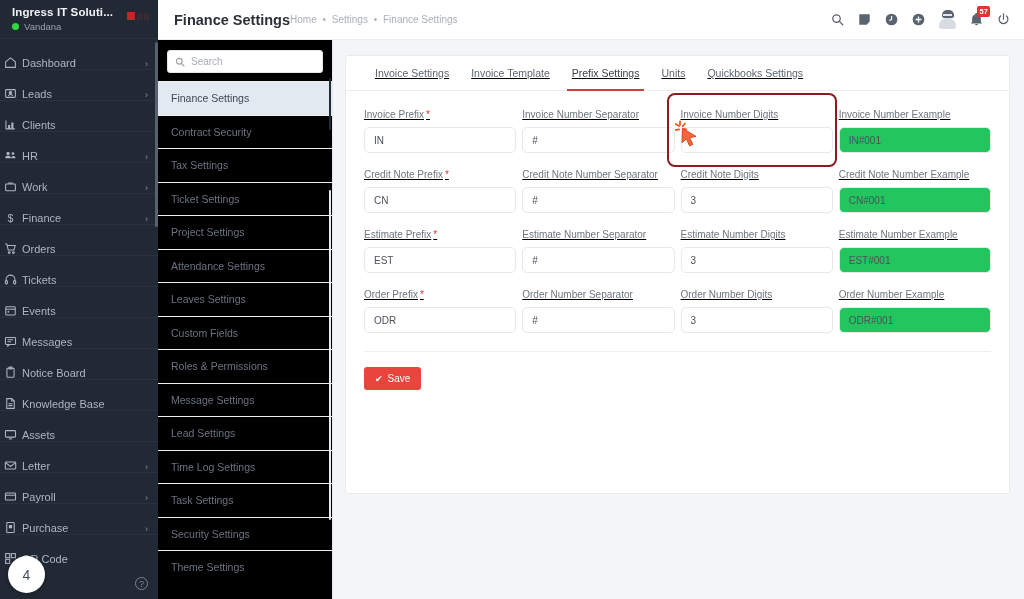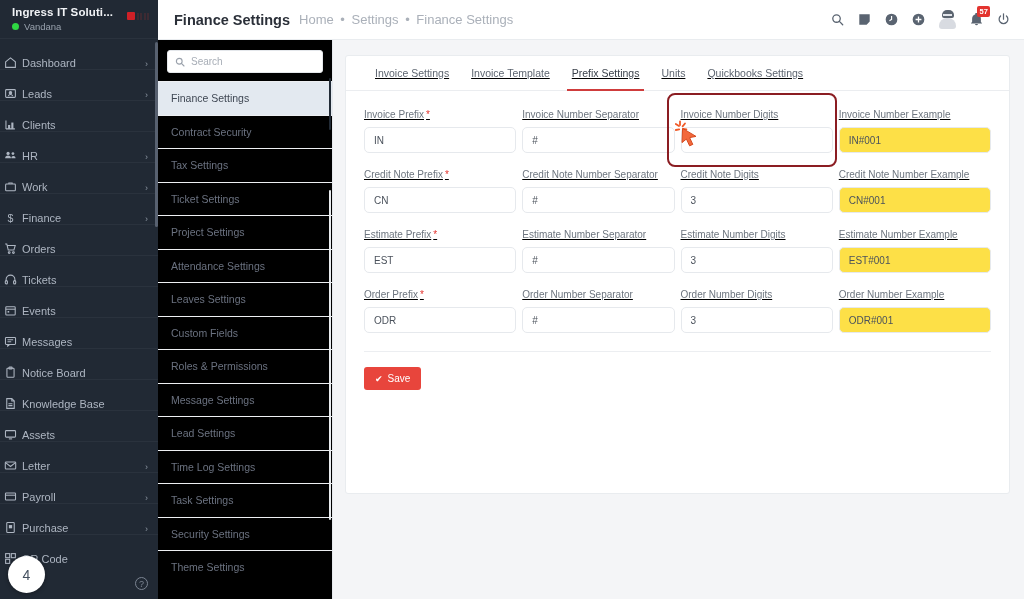--- a/index.html
+++ b/index.html
@@ -86,21 +86,21 @@
   
   .main { flex: 1; height: 599px; display: flex; flex-direction: column; background: #f4f5f7; }
 
   .topbar {
     height: 40px; background: #fff;
     display: flex; align-items: center;
     padding: 0 14px 0 16px;
     border-bottom: 1px solid #e9ecef;
   }
   .page-title { font-size: 14.5px; font-weight: bold; color: #2b3039; }
-  .breadcrumb { margin-left: 9px; font-size: 13px; color: #aab0b9; white-space: nowrap; }
+  .breadcrumb { font-size: 10px; color: #aab0b9; white-space: nowrap; }
   .breadcrumb .sep { margin: 0 3px; }
   .top-icons { margin-left: auto; display: flex; align-items: center; gap: 14px; }
   .tb-ico { color: #5a6471; display: flex; align-items: center; cursor: pointer; position: relative; }
   .tb-ico svg { width: 13px; height: 13px; display: block; }
   .avatar-top {
     width: 17px; height: 19px; position: relative; cursor: pointer;
   }
   .avatar-top .head {
     position: absolute; top: 0; left: 2.5px; width: 12px; height: 8px;
     background: #5c6570; border-radius: 5px 5px 2px 2px;
@@ -178,21 +178,21 @@
   .form { padding: 18px 18px 0 18px; }
   .frow { display: flex; gap: 6px; margin-bottom: 16px; }
   .fcol { flex: 1; min-width: 0; position: relative; }
   .flabel { font-size: 10px; color: #6d757f; margin-bottom: 7px; display: block; }
   .req { color: #e3342f; margin-left: 2px; }
   .finput {
     width: 100%; height: 26px; border: 1px solid #e6e9ed; border-radius: 5px;
     font-size: 10px; color: #4b525c; padding: 0 9px;
     font-family: "Liberation Sans", sans-serif; outline: none; background: #fff;
   }
-  .finput.readonly { background: #fde047; color: #4b525c; }
+  .finput.readonly { background: #22c55e; color: #4b525c; }
 
   .hl-box {
     position: absolute; left: -14px; top: -16px; right: -4px; bottom: -14px;
     border: 2px solid #8b1d22; border-radius: 8px; pointer-events: none;
   }
   .cursor-ico {
     position: absolute; left: -6px; top: 10px; width: 30px; height: 30px;
     pointer-events: none; z-index: 20;
   }
 

